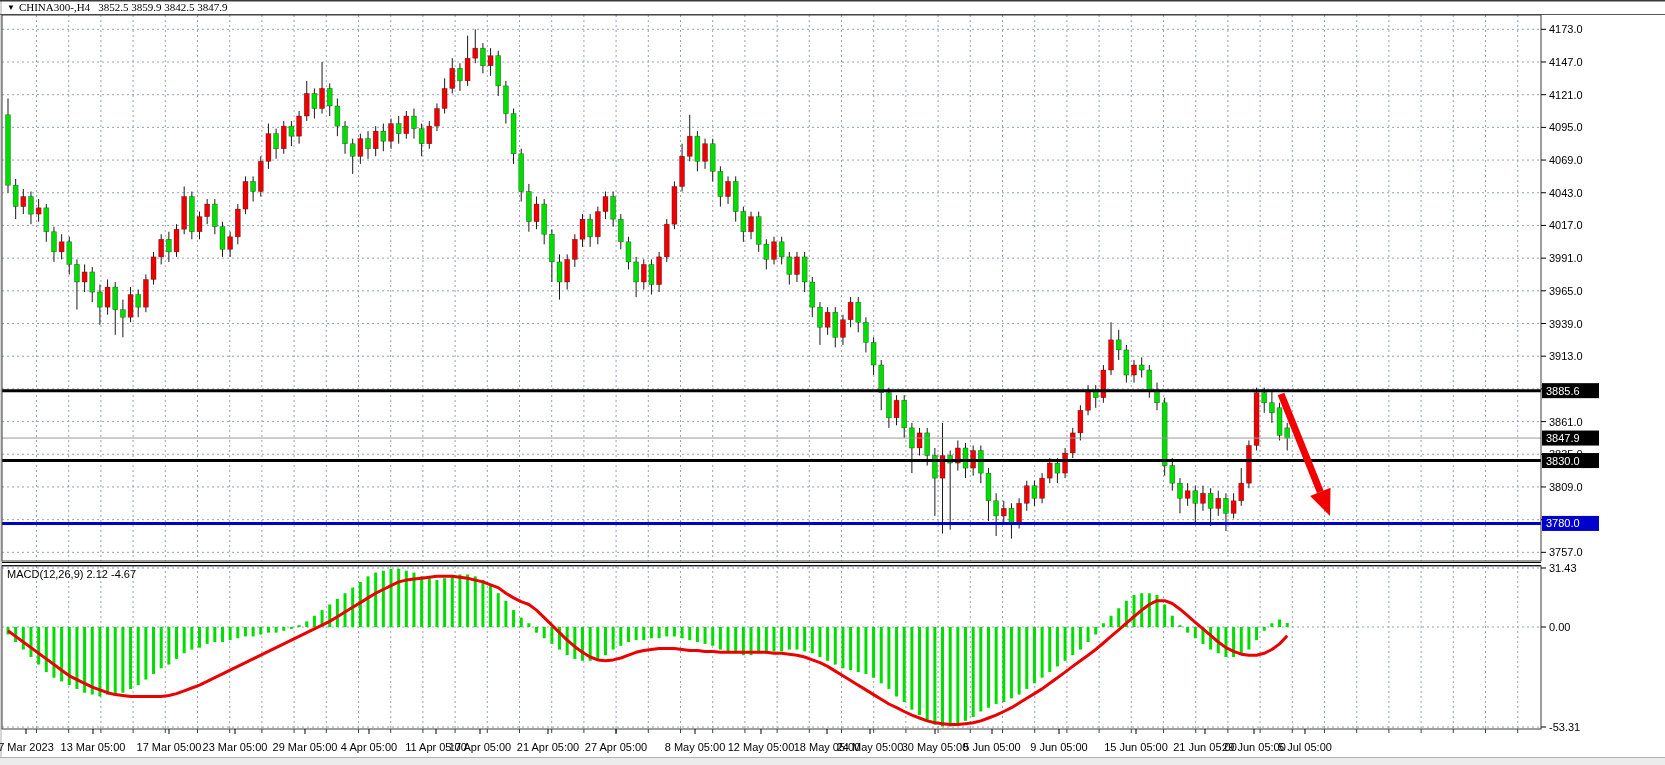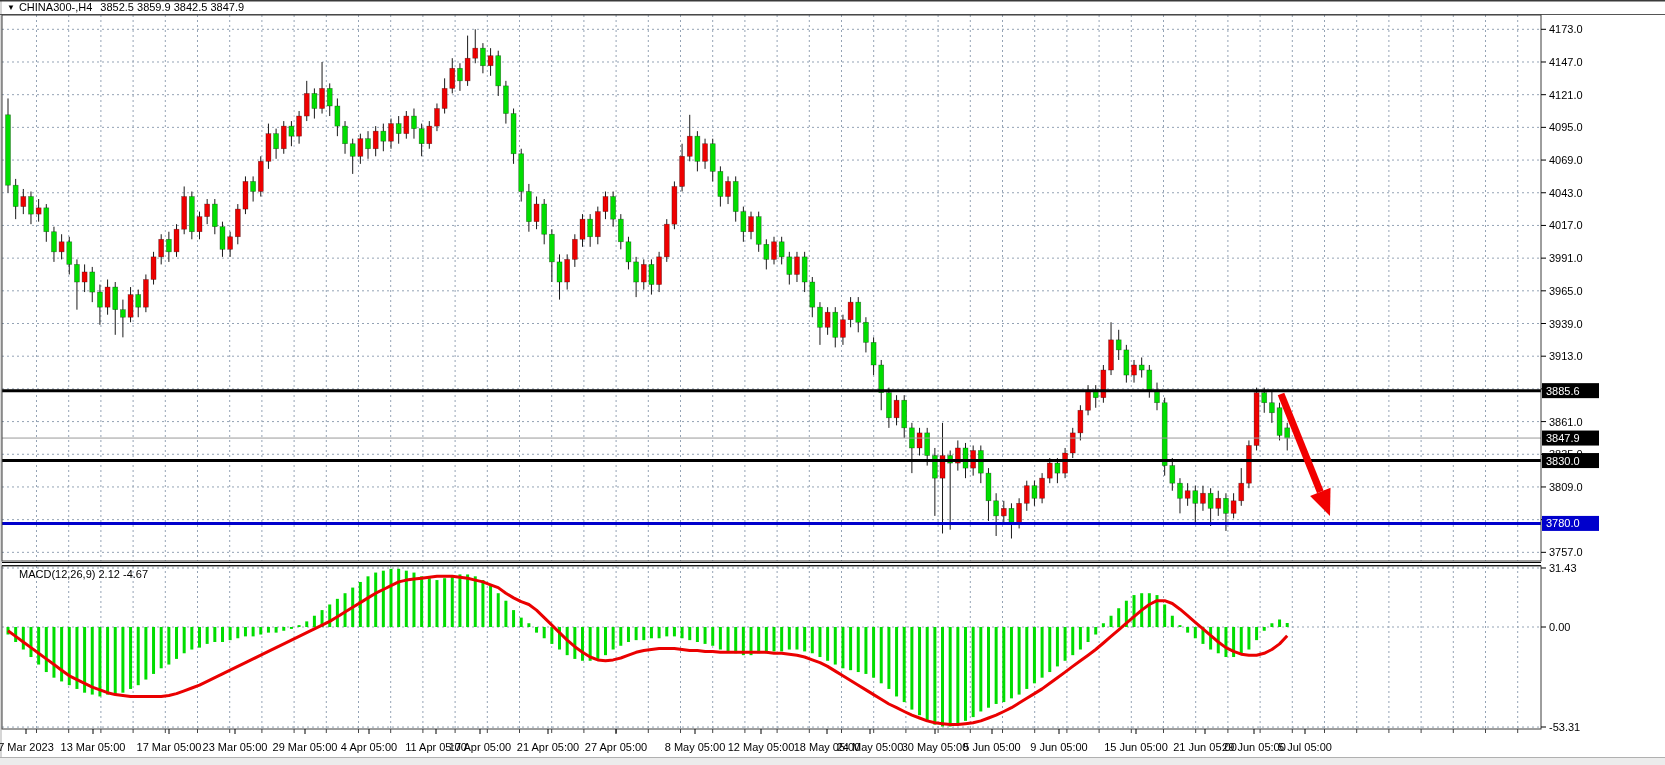--- a/index.html
+++ b/index.html
@@ -1,21 +1,21 @@
 <!DOCTYPE html>
 <html><head>
 <meta charset="utf-8">
 <style>
   html,body{margin:0;padding:0;background:#ffffff;}
   #app{position:relative;width:1665px;height:765px;background:#ffffff;overflow:hidden;
        font-family:"Liberation Sans",sans-serif;}
   #chart-svg{position:absolute;left:0;top:0;}
   .overlay{position:absolute;font-size:11px;color:#000;white-space:nowrap;z-index:5;}
-  #ohlc-header{left:7px;top:1px;}
-  #macd-header{left:19px;top:568px;}
+  #ohlc-header{left:7px;top:1px;font-family:Liberation Serif, serif;}
+  #macd-header{left:7px;top:568px;}
   .tri{font-size:8px;vertical-align:1px;margin-right:4px;}
   .sp{margin-left:8px;}
 </style>
 </head>
 <body>
 
 <div id="app">
 
   <svg id="chart-svg" width="1665" height="765">
       <rect x="0" y="757" width="1665" height="8" fill="#ececec"></rect>

